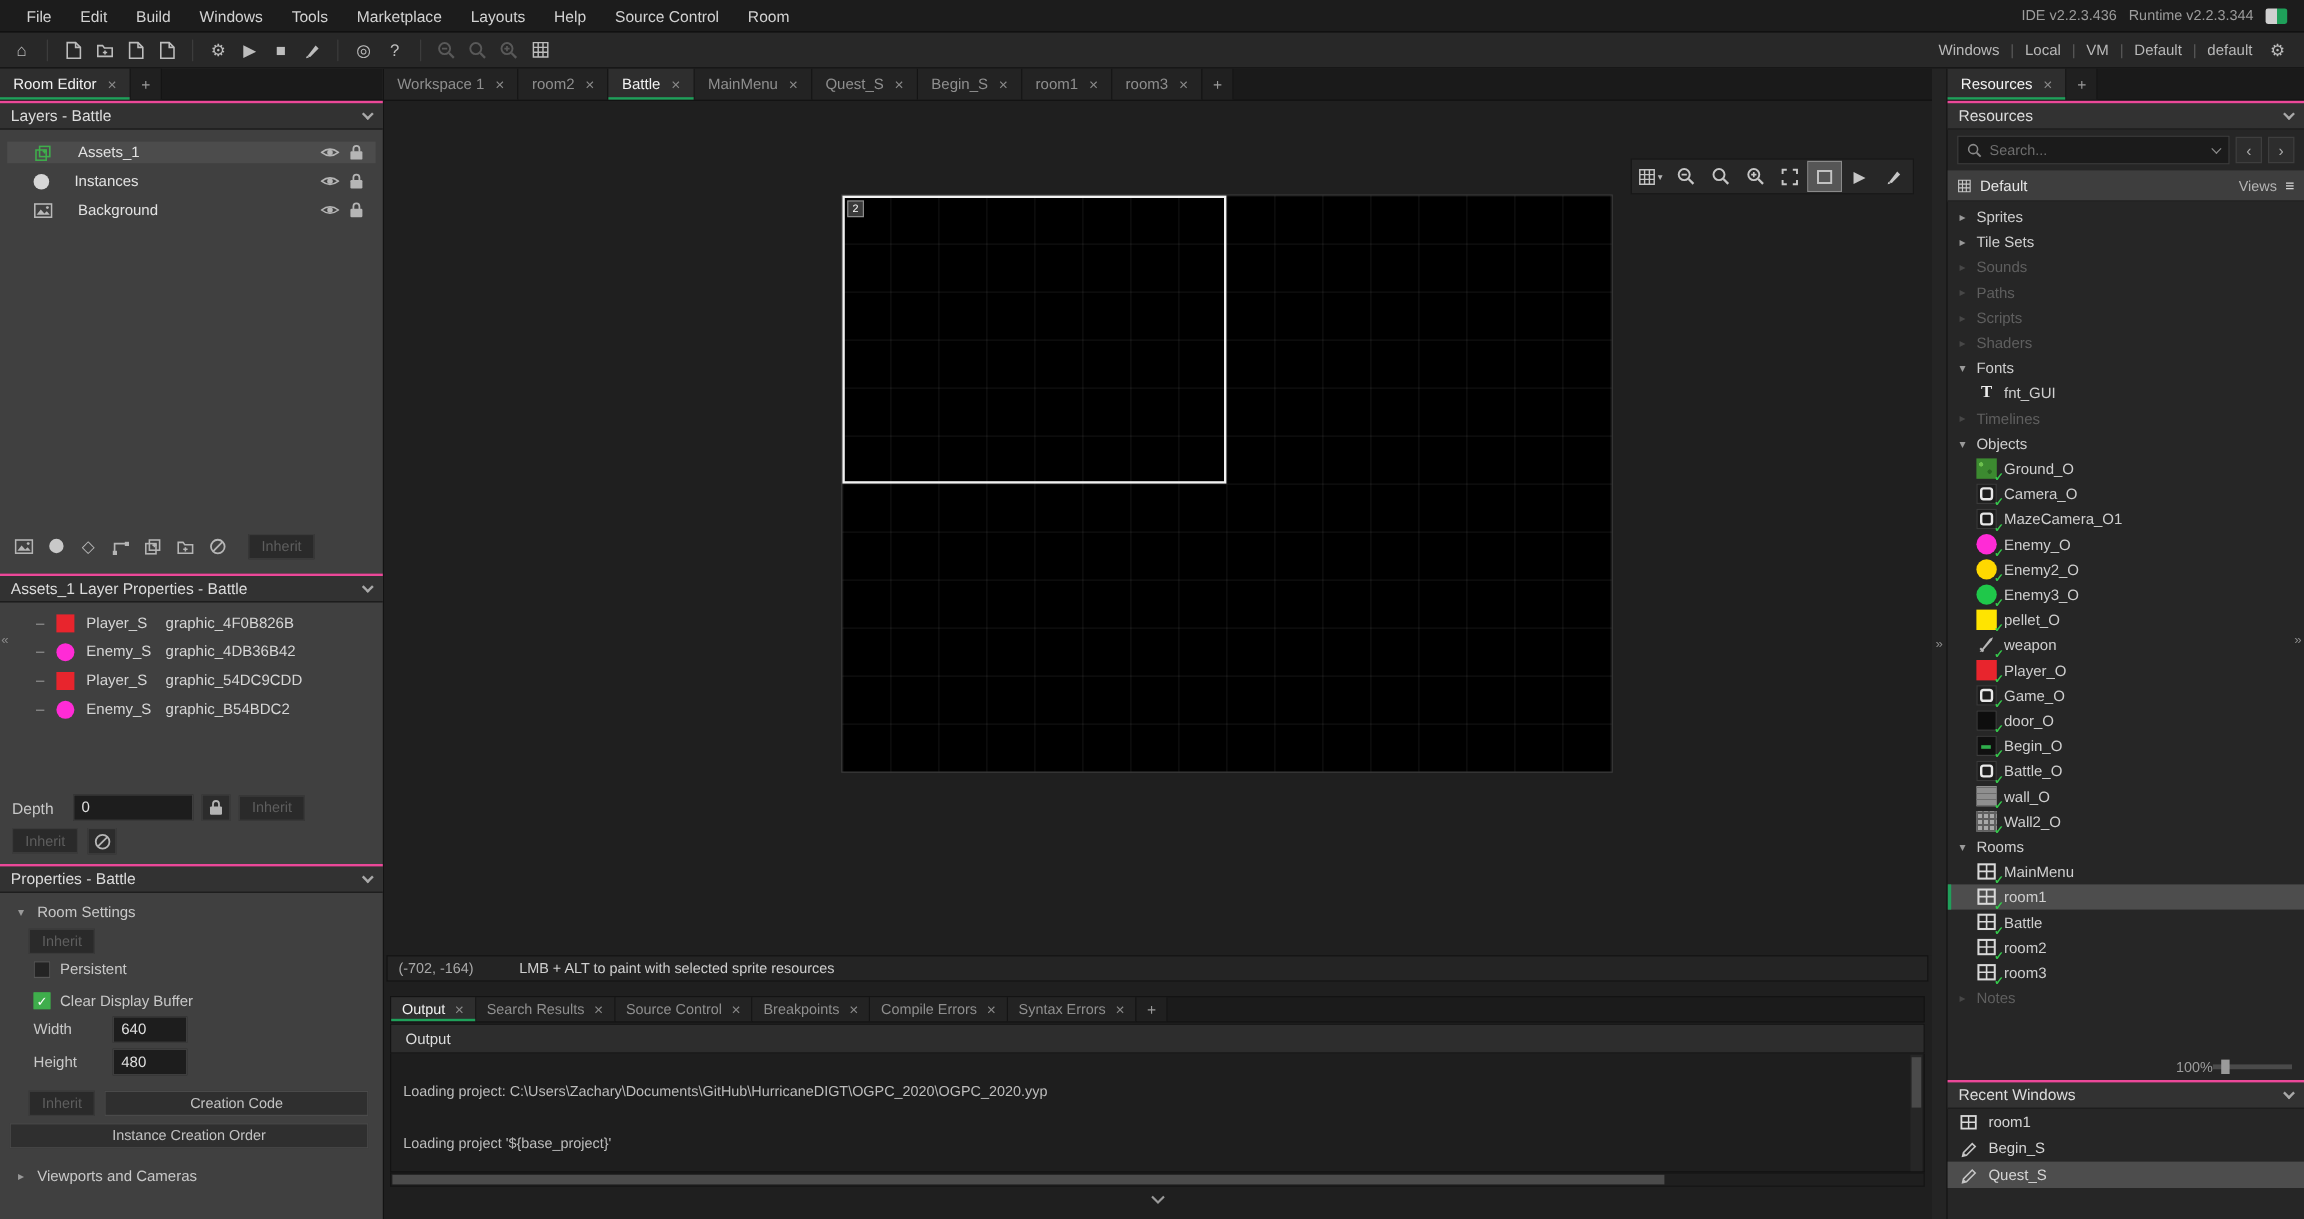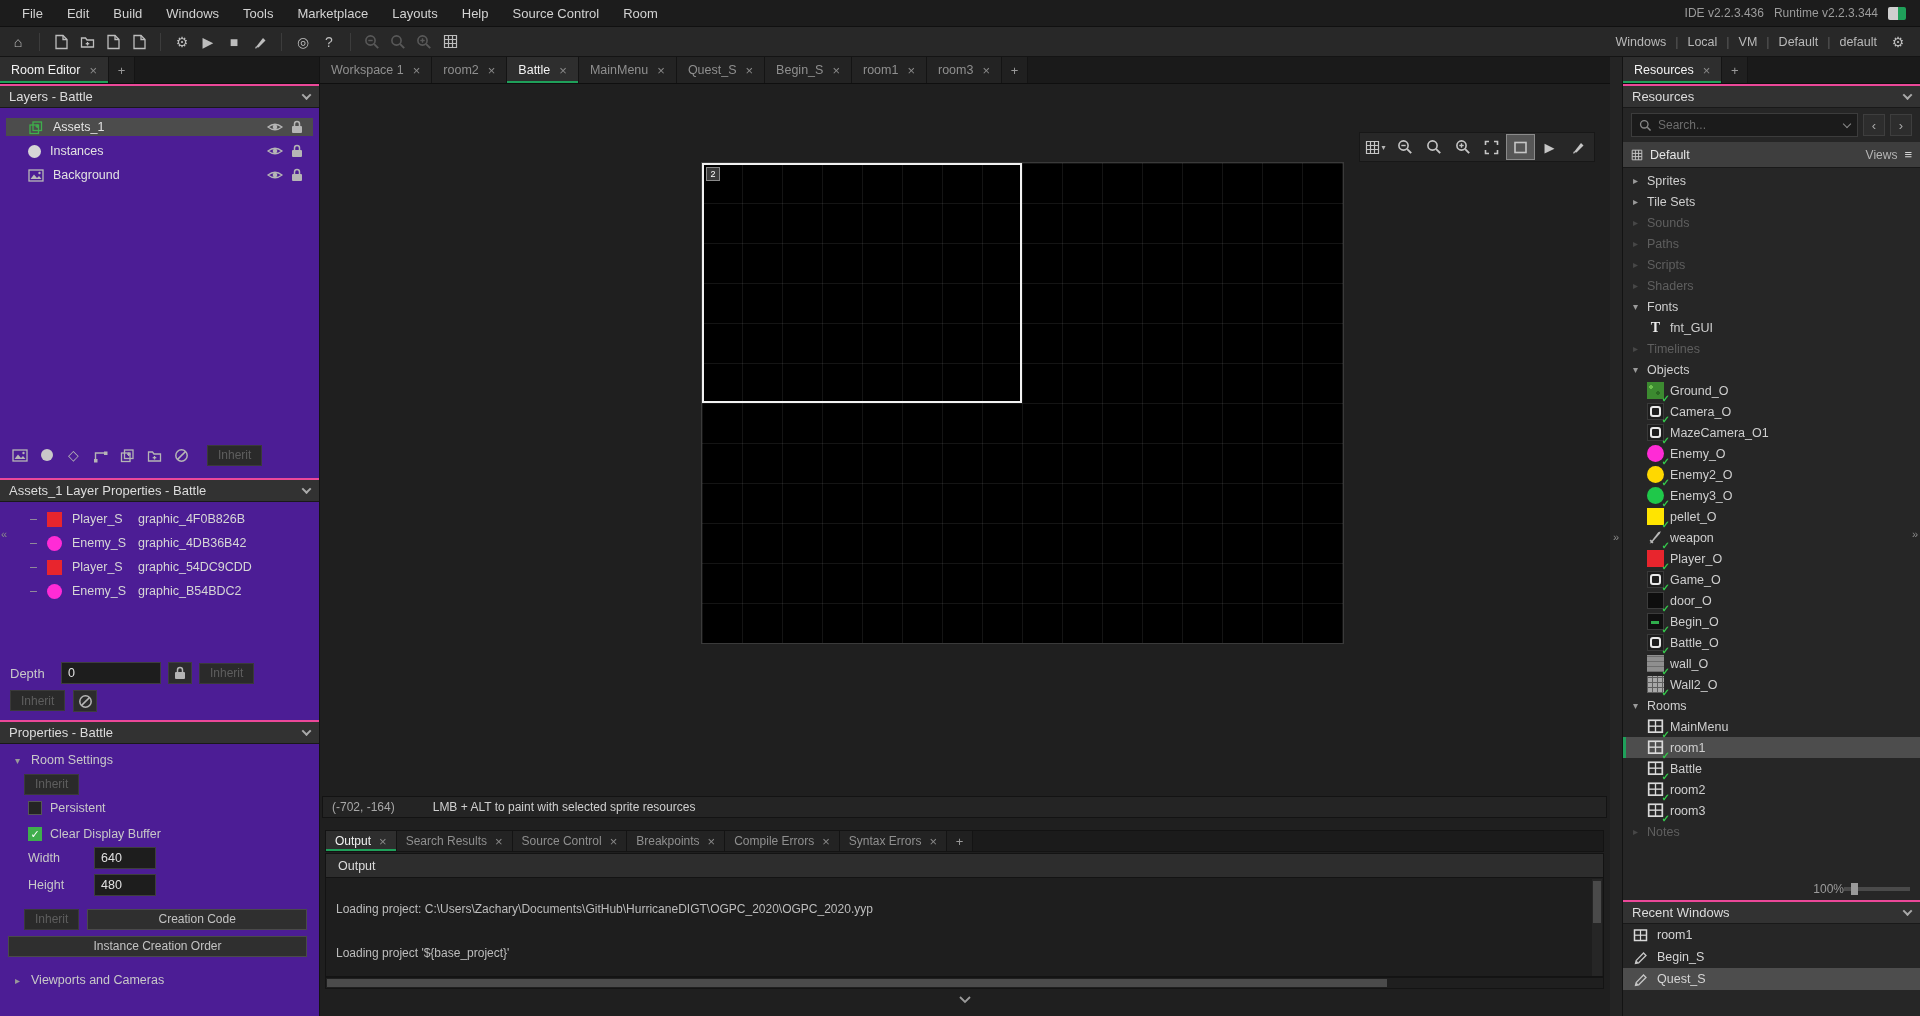--- a/index.html
+++ b/index.html
@@ -12,39 +12,39 @@
 #menubar .ver{margin-left:auto;display:flex;align-items:center;gap:10px;color:#9c9c9c;font-size:12px;padding-right:4px}
 .user-badge{width:18px;height:13px;border-radius:2px;background:linear-gradient(90deg,#cfcfcf 55%,#1fa05a 55%)}
 
 #toolbar{position:absolute;top:27px;left:0;right:0;height:30px;background:#282828;border-bottom:1px solid #141414;display:flex;align-items:center;padding:0 6px;gap:2px;z-index:5}
 .tbtn{width:24px;height:24px;display:flex;align-items:center;justify-content:center;color:#bdbdbd;font-size:14px;line-height:1}
 .tbtn.dis{color:#595959}
 .tsep{width:1px;height:18px;background:#3c3c3c;margin:0 7px}
 #toolbar .tright{margin-left:auto;display:flex;align-items:center;gap:9px;color:#b9b9b9;font-size:12.5px;padding-right:4px}
 .pipe{color:#5a5a5a}
 
-#left{position:absolute;top:57px;left:0;width:320px;bottom:0;background:#4c1d95;border-right:1px solid #131313;display:flex;flex-direction:column;z-index:4}
+#left{position:absolute;top:57px;left:0;width:320px;bottom:0;background:#404040;border-right:1px solid #131313;display:flex;flex-direction:column;z-index:4}
 #right{position:absolute;top:57px;left:1622px;right:0;bottom:0;background:#262626;border-left:1px solid #131313;display:flex;flex-direction:column;z-index:4}
 #strip{position:absolute;top:57px;left:1610px;width:12px;bottom:0;background:#242424;display:flex;align-items:center;justify-content:center;color:#8b8b8b;font-size:11px}
 #center{position:absolute;top:57px;left:320px;right:310px;bottom:0;background:#1f1f1f}
 
 .doc-tabs{height:27px;background:#1a1a1a;border-bottom:1px solid #0f0f0f;display:flex;align-items:stretch}
 .tab{display:flex;align-items:center;gap:9px;padding:0 11px;background:#232323;border-right:1px solid #141414;color:#8f8f8f;font-size:12.5px;position:relative;white-space:nowrap}
 .tab.active{background:#2e2e2e;color:#f2f2f2}
 .tab.active::after{content:"";position:absolute;left:0;right:0;bottom:0;height:2px;background:#1fa05a}
 .tab-x{color:#8a8a8a;font-size:13px;line-height:1}
 .tab-plus{width:26px;display:flex;align-items:center;justify-content:center;color:#9a9a9a;background:#202020;border-right:1px solid #141414}
 .doc-tabs.small{height:22px}
 .doc-tabs.small .tab{font-size:12px;gap:8px;padding:0 9px}
 
 .sect{height:24px;background:#323232;border-top:2px solid #ec4899;border-bottom:1px solid #191919;display:flex;align-items:center;padding:0 9px;color:#dcdcdc;font-size:13px;flex:none}
 .chev{width:7px;height:7px;border-right:2px solid #a9a9a9;border-bottom:2px solid #a9a9a9;transform:rotate(45deg) translate(-1px,-1px);margin-left:auto}
 
 .layers{padding:10px 4px 0 4px;display:flex;flex-direction:column;gap:6px;flex:none}
-.layer-row{height:18px;display:flex;align-items:center;gap:9px;padding:0 10px 0 22px;margin:0 2px}
+.layer-row{height:18px;display:flex;align-items:center;gap:21px;padding:0 10px 0 22px;margin:0 2px}
 .layer-row.sel{background:#4c4c4c}
 .lyr-name{font-size:12.5px;color:#e2e2e2}
 .rt-icons{margin-left:auto;display:flex;align-items:center;gap:8px}
 .sp1{flex:none;height:256px}
 .layer-tools{height:30px;display:flex;align-items:center;gap:4px;padding:0 8px;flex:none}
 .ltbtn{width:23px;height:23px;display:flex;align-items:center;justify-content:center;color:#b5b5b5;font-size:14px}
 .btn{height:21px;padding:0 10px;background:#2f2f2f;border:1px solid #4a4a4a;color:#c3c3c3;font-size:12px;display:flex;align-items:center;justify-content:center;white-space:nowrap}
 .btn.dis{color:#5e5e5e;border-color:#3a3a3a;background:#2a2a2a}
 .lp-sect{margin-top:8px}
 .assets{padding:5px 0;flex:none}

